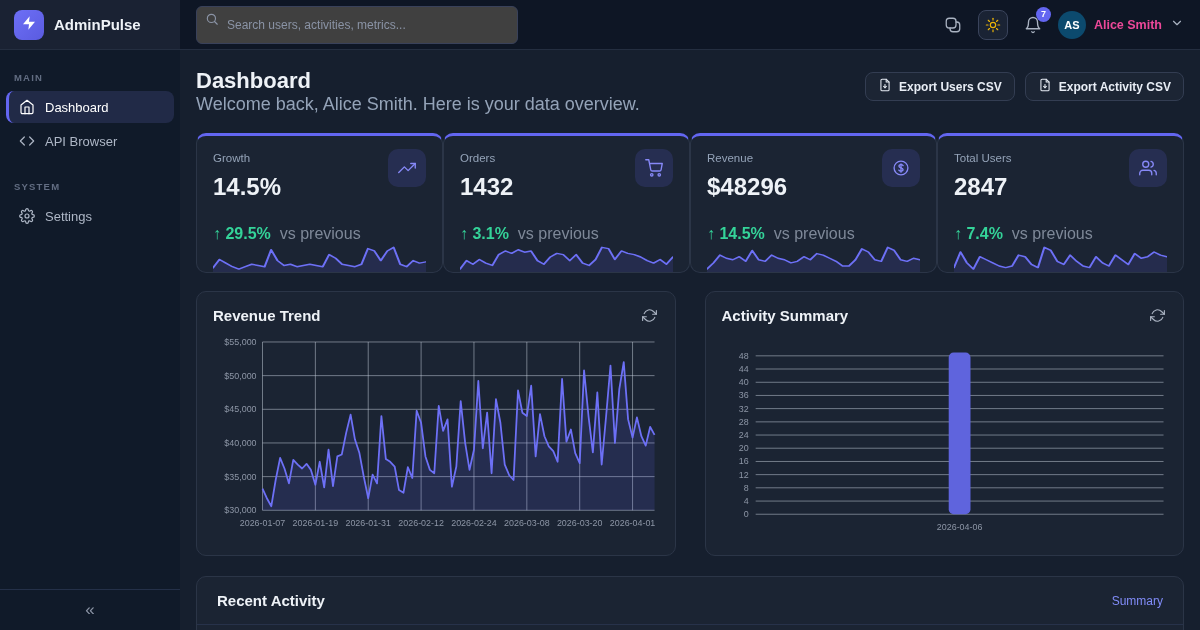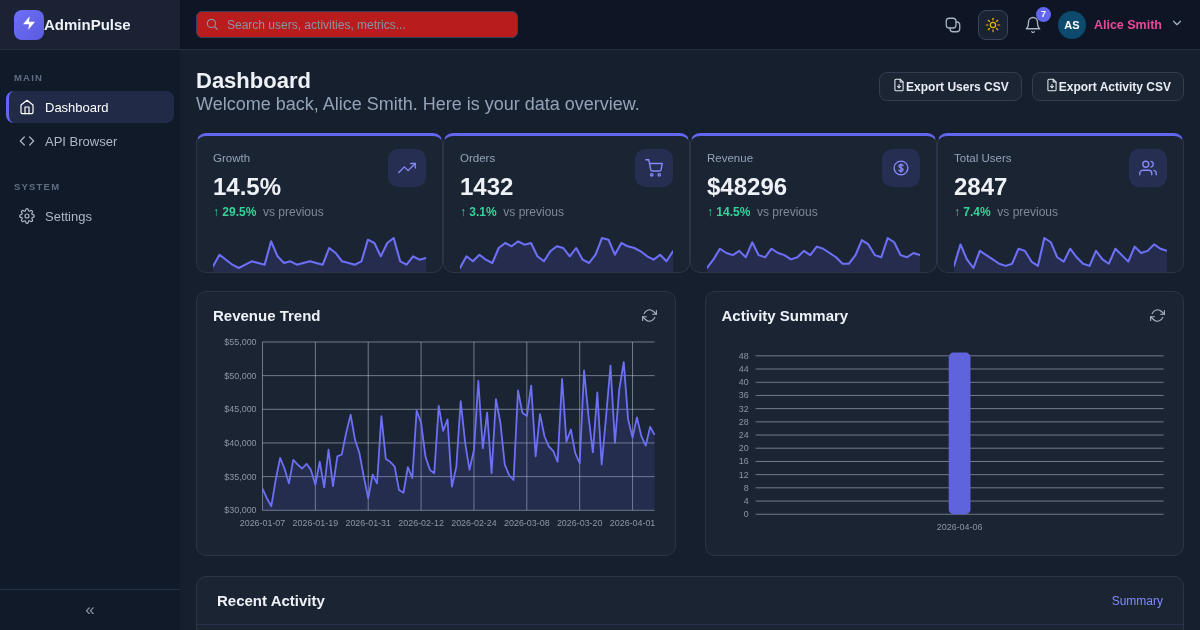--- a/index.html
+++ b/index.html
@@ -6,28 +6,28 @@
     --top:#0e1625; --brandbg:#1a2233; --side:#101a29; --bg:#161f2e;
     --panel:#1b2433; --panel2:#202a3b; --border:#2b3547; --border2:#364054;
     --accent:#6366f1; --accent-soft:rgba(99,102,241,.16);
     --text:#eef2f7; --muted:#94a3b8; --muted2:#7e8898; --green:#34d399;
     --grid:rgba(203,213,225,.5);
   }
   *{box-sizing:border-box;margin:0;padding:0}
   html,body{width:1200px;height:630px;overflow:hidden;background:var(--bg);
     font-family:"Liberation Sans",sans-serif;color:var(--text)}
   .topbar{display:flex;height:50px;background:var(--top);border-bottom:1px solid rgba(43,53,71,.8)}
-  .brand{width:180px;min-width:180px;display:flex;align-items:center;padding-left:14px;background:var(--brandbg)}
+  .brand{width:180px;min-width:180px;display:flex;align-items:center;gap:10px;padding-left:14px;background:var(--brandbg)}
   .logo{width:30px;height:30px;border-radius:8px;background:linear-gradient(135deg,#6d6ff6,#5a5be0);
     display:flex;align-items:center;justify-content:center;color:#fff}
   .brand-name{font-size:15px;font-weight:700}
   .topbar-main{flex:1;display:flex;align-items:center;justify-content:space-between;padding:0 16px}
   .search{position:relative;width:322px}
   .search .s-icon{position:absolute;left:9px;top:6px;color:#8a93a5}
-  .search input{width:100%;height:27px;border-radius:6px;border:1px solid #39415a;background:#b91c1c;
+  .search input{width:100%;height:38px;border-radius:6px;border:1px solid #39415a;background:#404040;
     color:#cdd5e1;font-size:12px;padding:0 10px 0 30px;outline:none;font-family:"Liberation Sans",sans-serif}
   .search input::placeholder{color:#8a93a5}
   .top-actions{display:flex;align-items:center;gap:14px;color:#aab3c2}
   .icon-btn{background:none;border:none;color:#aab3c2;cursor:pointer;display:flex;align-items:center;padding:2px}
   .theme-btn{width:30px;height:30px;border:1px solid #3a445c;border-radius:8px;background:#1a2334;
     display:flex;align-items:center;justify-content:center;color:#e9b308;cursor:pointer}
   .bell-wrap{position:relative}
   .badge{position:absolute;top:-7px;right:-7px;background:var(--accent);color:#fff;font-size:9px;font-weight:700;
     min-width:15px;height:15px;border-radius:8px;display:flex;align-items:center;justify-content:center;padding:0 3px}
   .user-chip{display:flex;align-items:center;gap:8px;cursor:pointer}
@@ -42,32 +42,32 @@
     color:#aeb7c6;font-size:13px;cursor:pointer;border-left:3px solid transparent}
   .side-item.active{background:#212a47;color:#fff;border-left:3px solid var(--accent)}
   .side-sep{height:14px}
   .collapse-zone{border-top:1px solid #243048;padding:10px 0;text-align:center}
   .collapse-btn{background:none;border:none;color:#8b94a5;font-size:17px;cursor:pointer}
   .main{flex:1;padding:18px 16px 0;overflow:hidden}
   .page-head{display:flex;justify-content:space-between;align-items:flex-start;margin-bottom:18px}
   .page-title{font-size:22px;font-weight:800}
   .page-sub{font-size:18px;color:var(--muted);}
   .head-actions{display:flex;gap:10px;padding-top:4px}
-  .export-btn{display:flex;align-items:center;height:29px;padding:0 12px;border-radius:8px;
+  .export-btn{display:flex;align-items:center;gap:7px;height:29px;padding:0 12px;border-radius:8px;
     background:#1c2534;border:1px solid #333d52;color:#e8edf5;font-size:12px;font-weight:700;cursor:pointer;
     font-family:"Liberation Sans",sans-serif}
   .stats-row{display:flex;margin-bottom:18px}
   .card{background:var(--panel);border:1px solid var(--border);border-radius:10px}
   .stat-card{flex:1;border-top:3px solid var(--accent);padding:13px 16px 0;height:140px;display:flex;flex-direction:column}
   .stat-top{display:flex;justify-content:space-between;align-items:flex-start}
   .stat-label{font-size:11.5px;color:var(--muted);padding-top:3px}
   .stat-icon{width:38px;height:38px;border-radius:10px;background:var(--accent-soft);color:#8789f8;
     display:flex;align-items:center;justify-content:center}
   .stat-value{font-size:24px;font-weight:800;margin-top:-14px}
-  .stat-delta{font-size:12px;margin-top:4px;color:var(--muted2)}
+  .stat-delta{font-size:16px;margin-top:24px;color:var(--muted2)}
   .stat-delta .up{color:var(--green);font-weight:700}
   .spark{margin-top:auto;display:block;width:100%}
   .charts-row{display:flex;gap:29px;margin-bottom:20px}
   .chart-card{flex:1;padding:14px 16px 10px}
   .chart-head{display:flex;justify-content:space-between;align-items:center;margin-bottom:8px}
   .chart-title{font-size:15px;font-weight:800}
   .chart-svg{display:block;width:100%}
   .axis-label{font-size:9px;fill:#8d96a6}
   .activity-card{padding:0}
   .activity-head{display:flex;justify-content:space-between;align-items:center;padding:15px 20px;border-bottom:1px solid #27324a}

